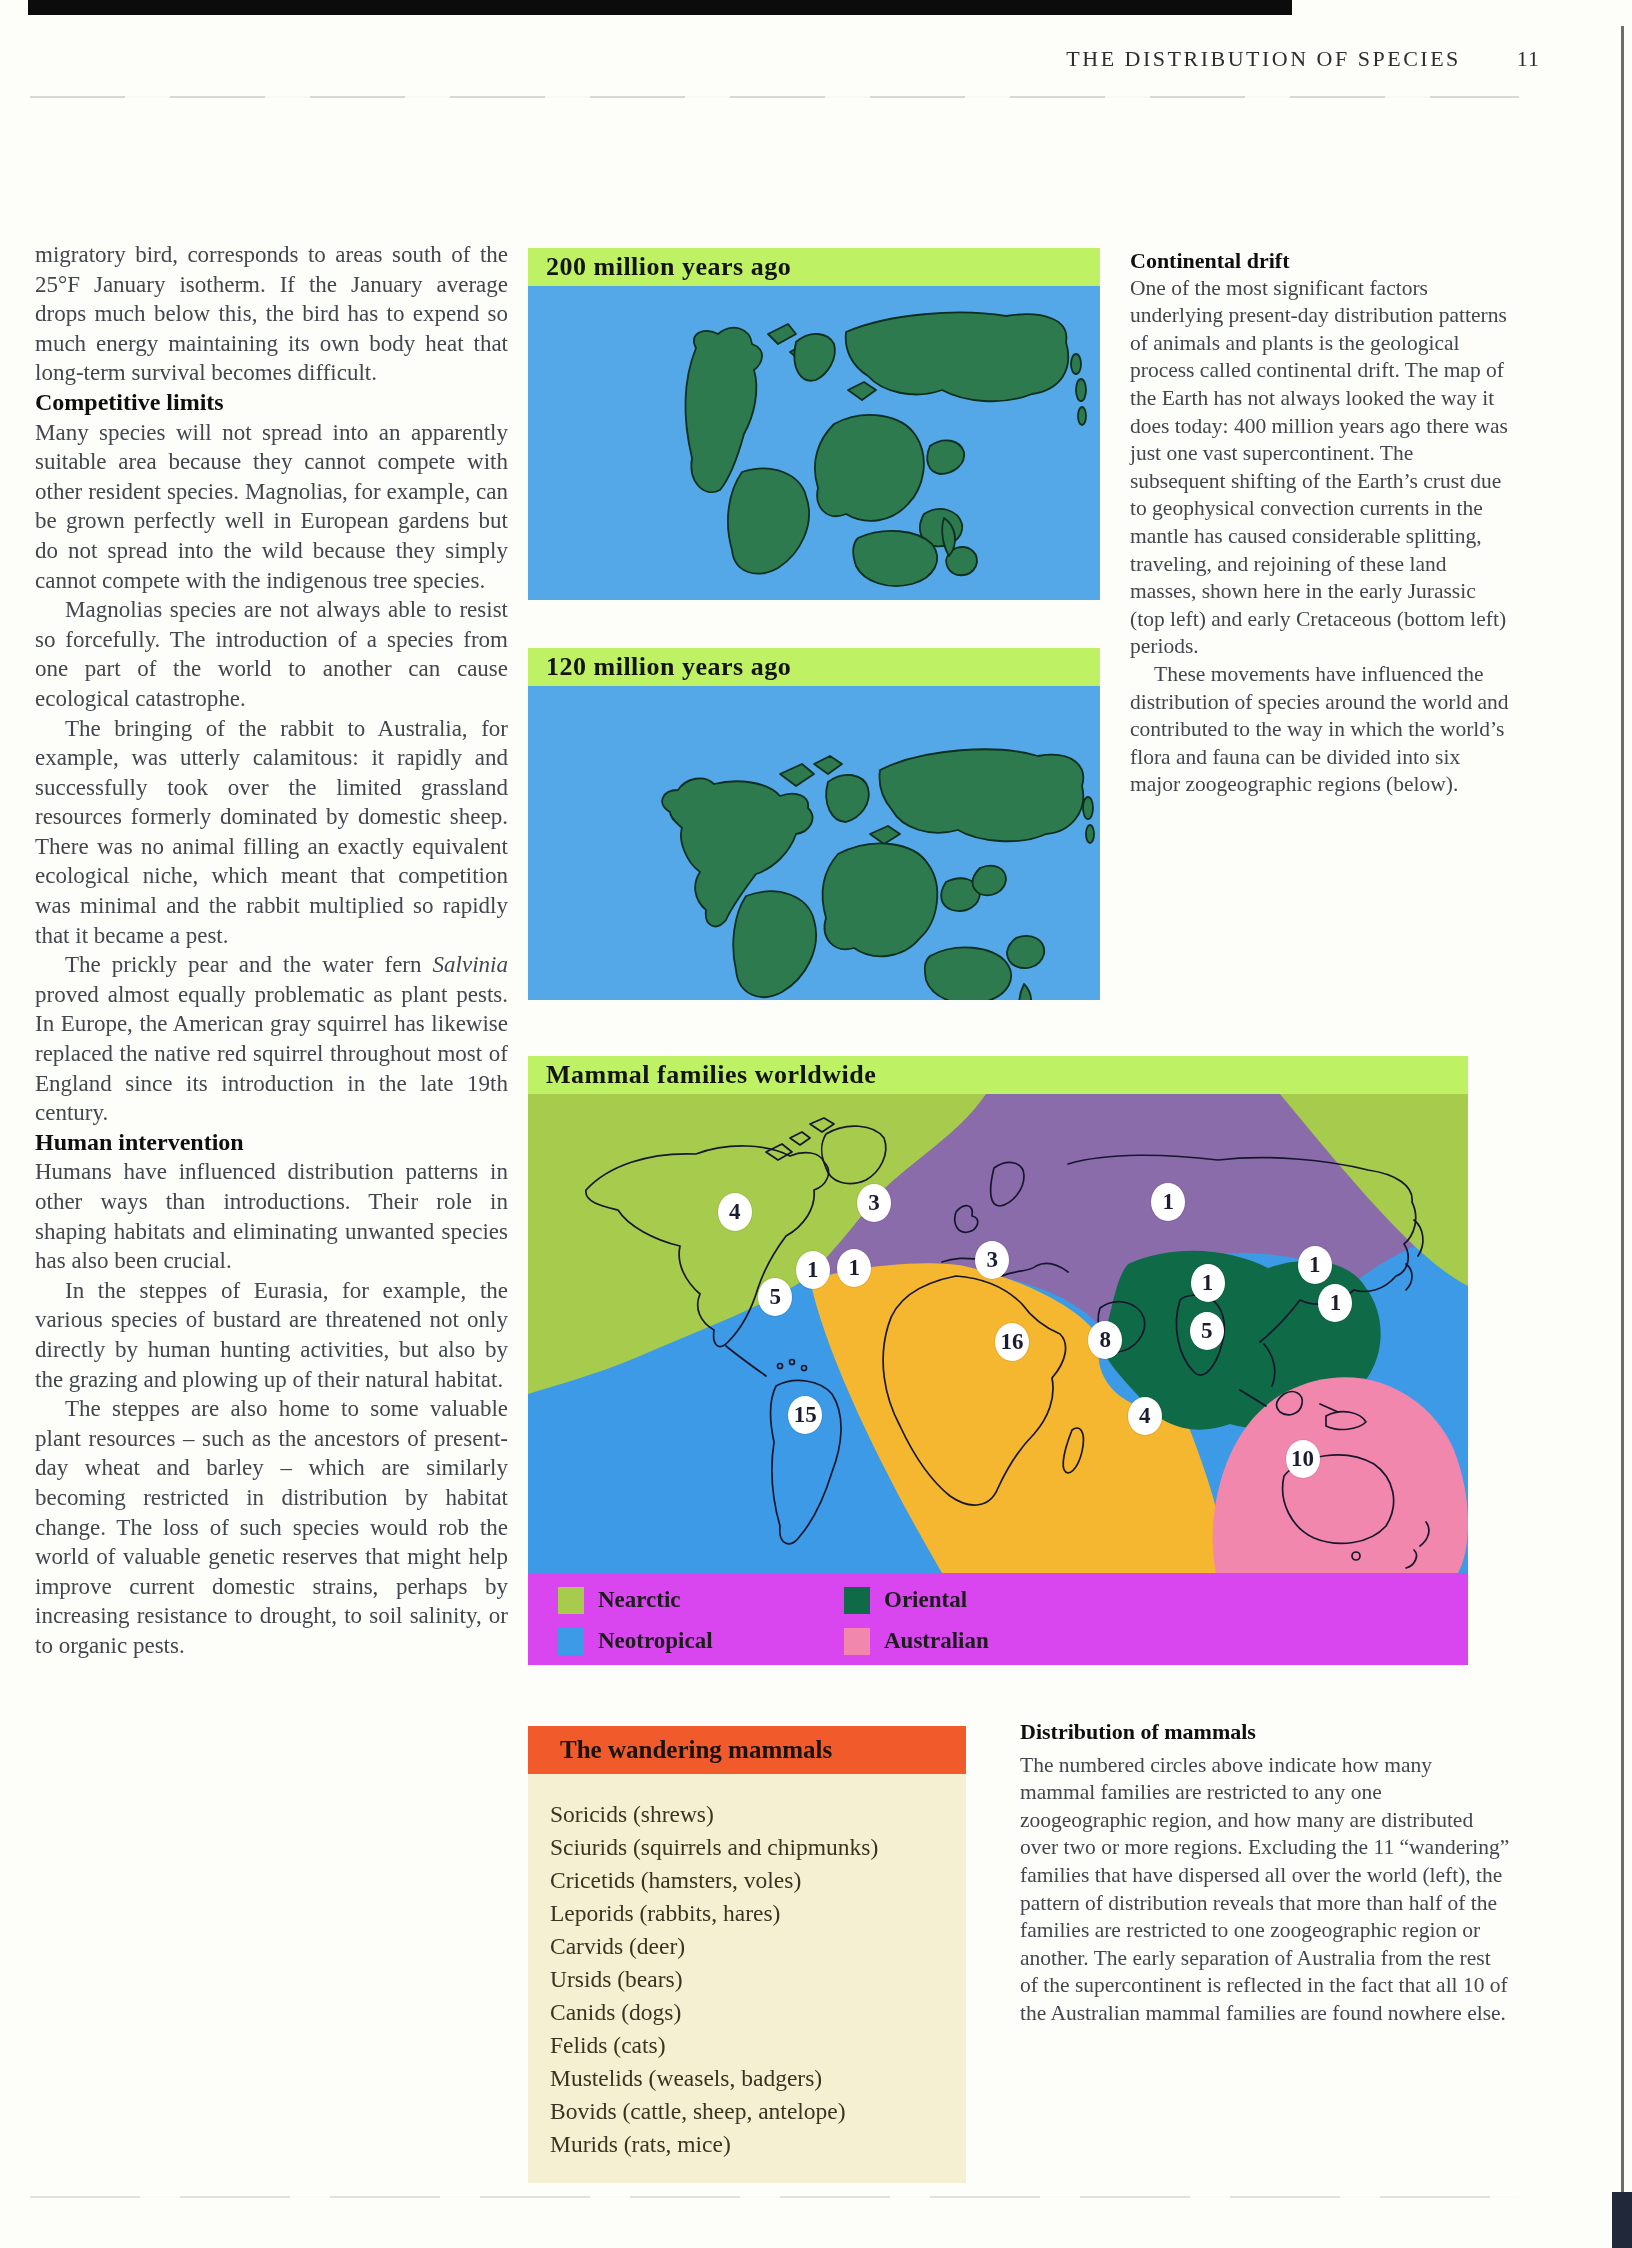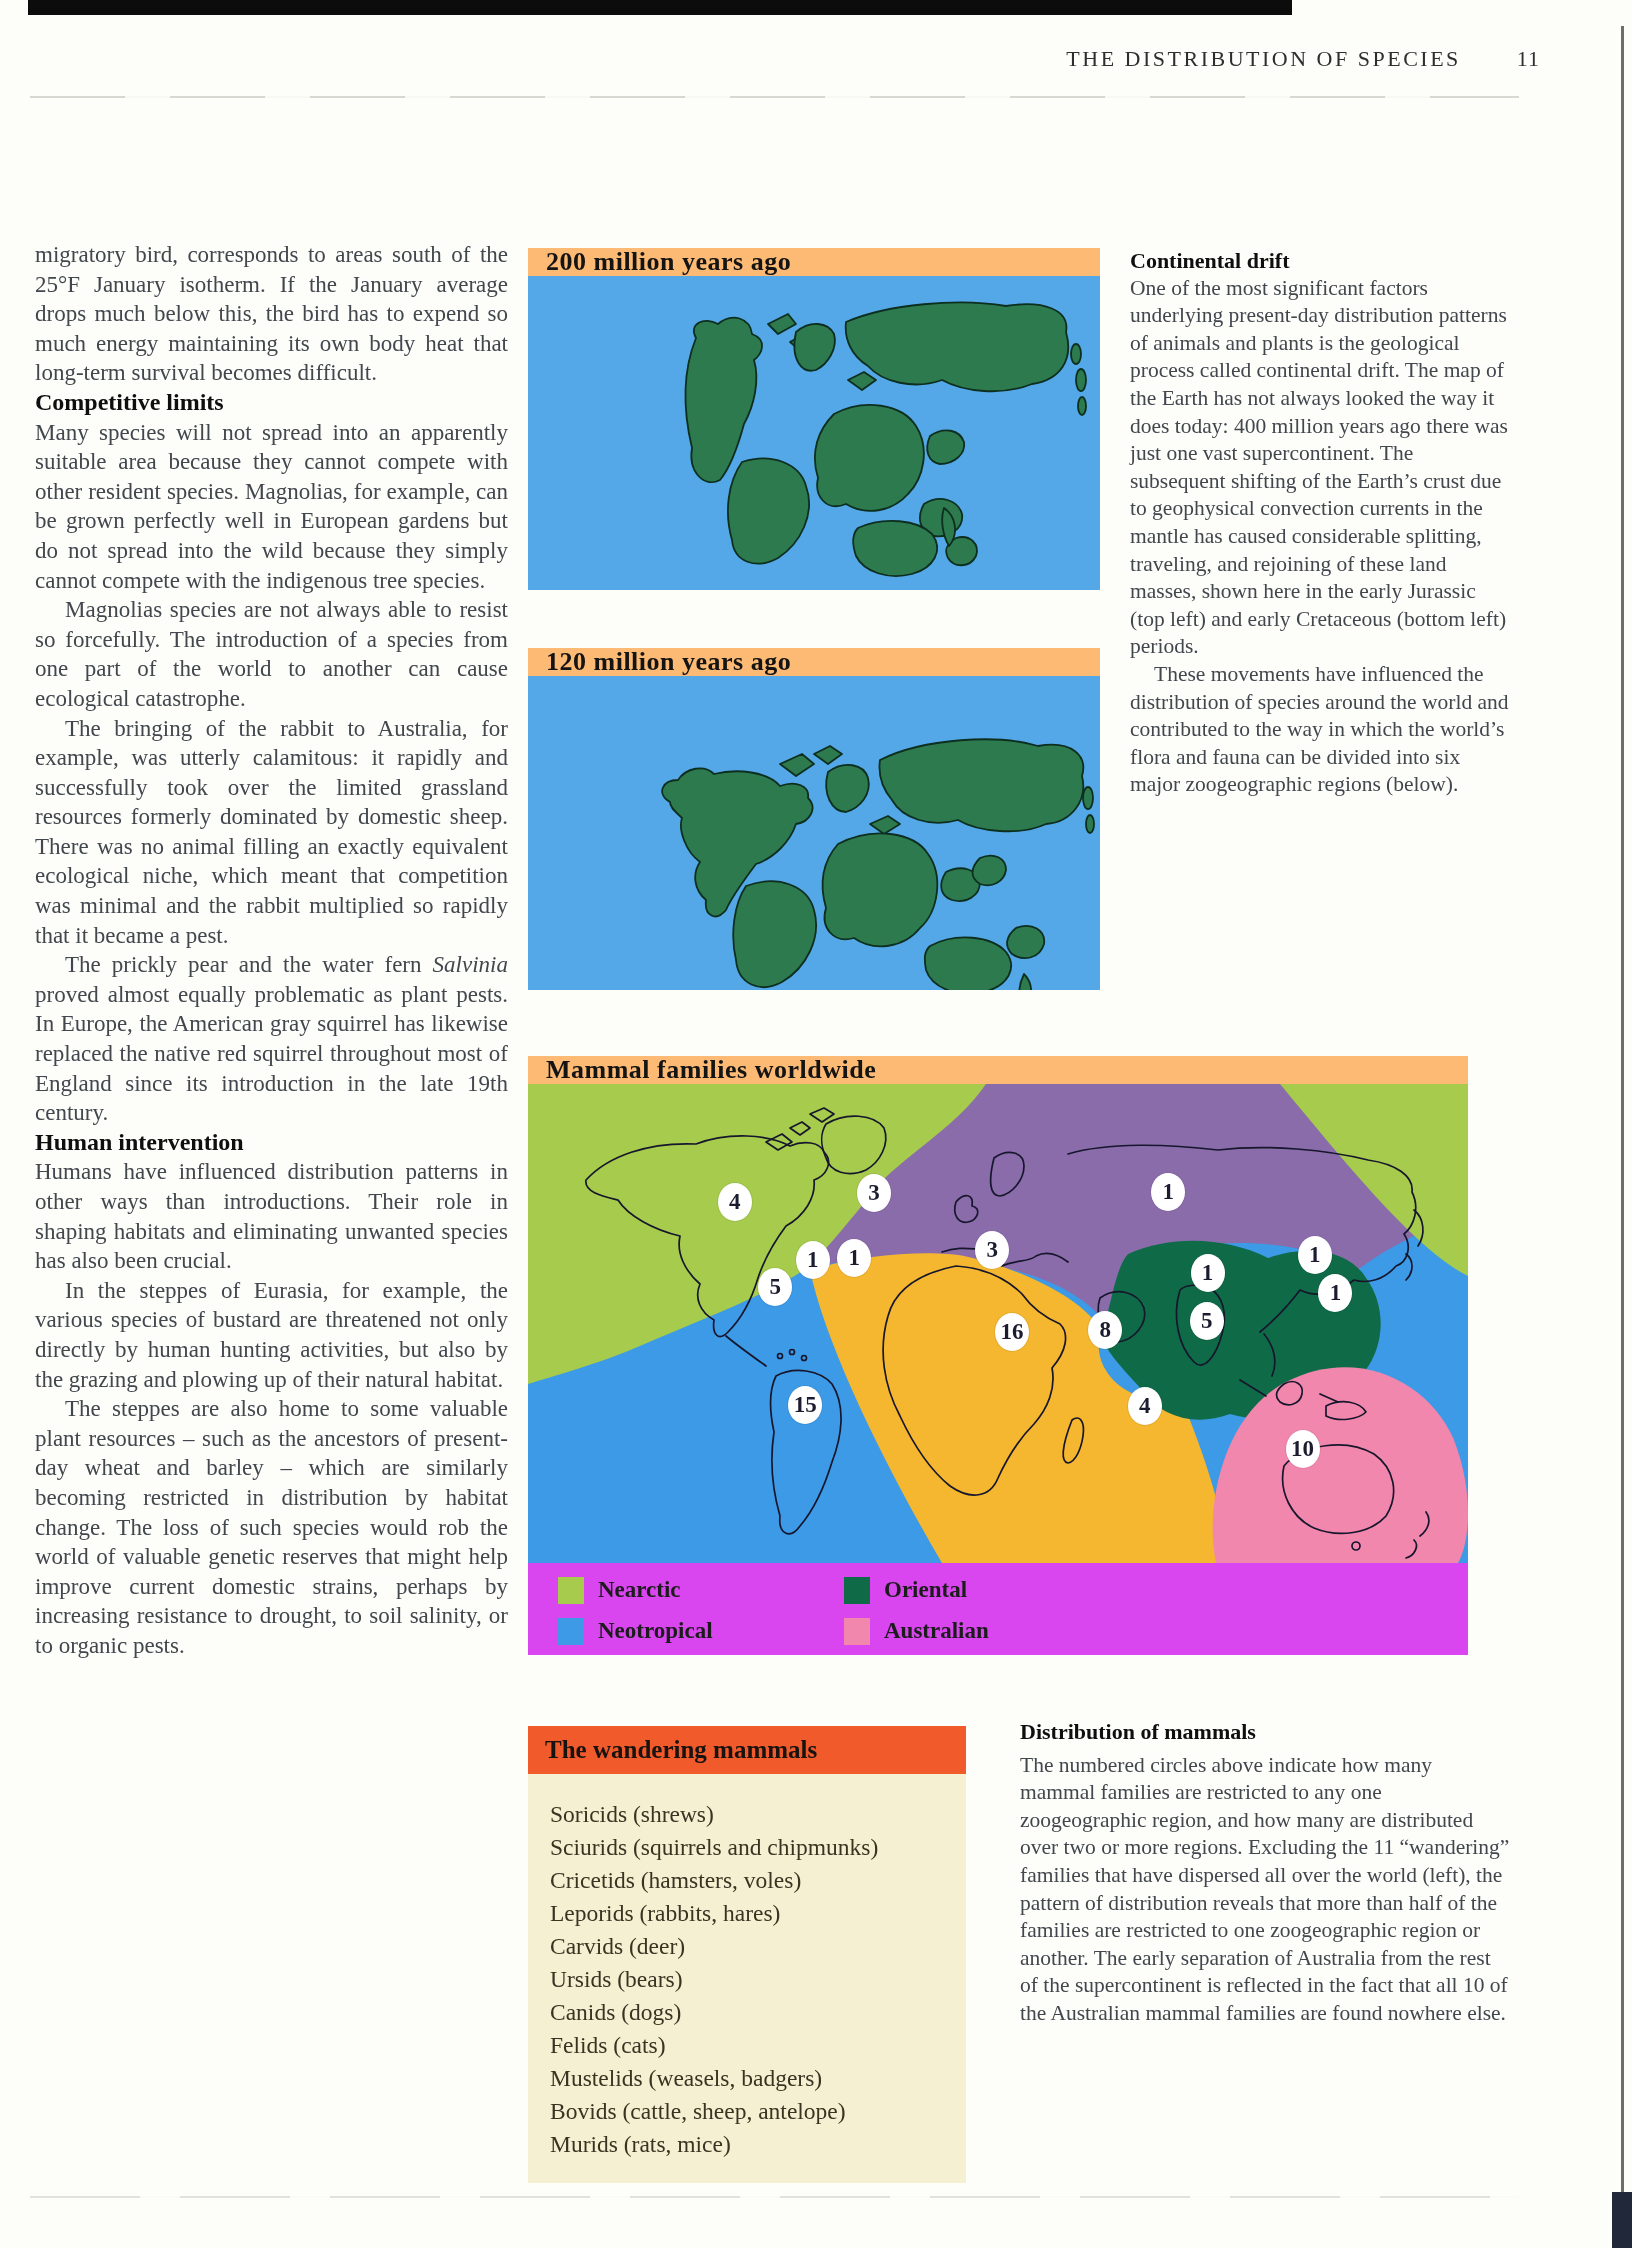--- a/index.html
+++ b/index.html
@@ -22,21 +22,21 @@
   .left-col p.ind{text-indent:30px;}
   .col-heading{font-weight:bold;color:#0f0f0f;font-size:24px;margin:44px 0 9px 0;text-align:left;}
   .right-col{left:1130px;top:247px;width:383px;font-size:21.5px;line-height:27.6px;text-align:left;}
   .right-col p{margin:0;}
   .right-col p.ind{text-indent:24px;}
   .side-heading{font-weight:bold;color:#0f0f0f;font-size:22px;margin:0 0 5px 0;}
   .em-it{font-style:italic;}
 
   
   .map-box{overflow:hidden;}
-  .red-bar{height:28px;background:#fdba74;display:flex;align-items:center;}
+  .red-bar{height:38px;background:#bef264;display:flex;align-items:center;}
   .red-bar .bar-title{font-weight:bold;font-size:26px;color:#141414;padding-left:18px;letter-spacing:.5px;}
   .drift-map-200{left:528px;top:248px;width:572px;}
   .drift-map-120{left:528px;top:648px;width:572px;}
   .drift-svg{display:block;}
 
   .world-map{left:528px;top:1056px;width:940px;}
   .world-canvas{position:relative;width:940px;height:479px;}
   .world-canvas svg{position:absolute;left:0;top:0;}
   .num-circle{position:absolute;width:34px;height:38px;border-radius:50%;background:#ffffff;transform:translate(-50%,-50%);display:flex;align-items:center;justify-content:center;font-weight:bold;font-size:23px;color:#1c1c30;box-shadow:0 0 0 1px rgba(0,0,0,.06);}
 
@@ -45,21 +45,21 @@
   .legend-col:nth-child(1){width:286px;}
   .legend-col:nth-child(2){width:282px;}
   .legend-col:nth-child(3){width:300px;}
   .legend-item{display:flex;align-items:center;height:34px;}
   .swatch{width:26px;height:27px;display:inline-block;margin-right:14px;}
   .legend-label{font-weight:bold;font-size:23px;color:#1c1c1c;}
 
   
   .wander-box{left:528px;top:1726px;width:438px;}
   .orange-bar{height:48px;background:#f15b2c;display:flex;align-items:center;}
-  .orange-bar .bar-title{font-weight:bold;font-size:25px;color:#181310;padding-left:17px;}
+  .orange-bar .bar-title{font-weight:bold;font-size:25px;color:#181310;padding-left:32px;}
   .wander-body{background:#f5f0d2;padding:24px 10px 22px 22px;min-height:344px;}
   .fam{font-size:23.5px;line-height:33px;color:#3c3222;}
 
   
   .dist-col{left:1020px;top:1712px;width:492px;font-size:21.5px;line-height:27.6px;text-align:left;}
   .dist-col p{margin:6px 0 0 0;}
 </style>
 </head>
 <body>
 

